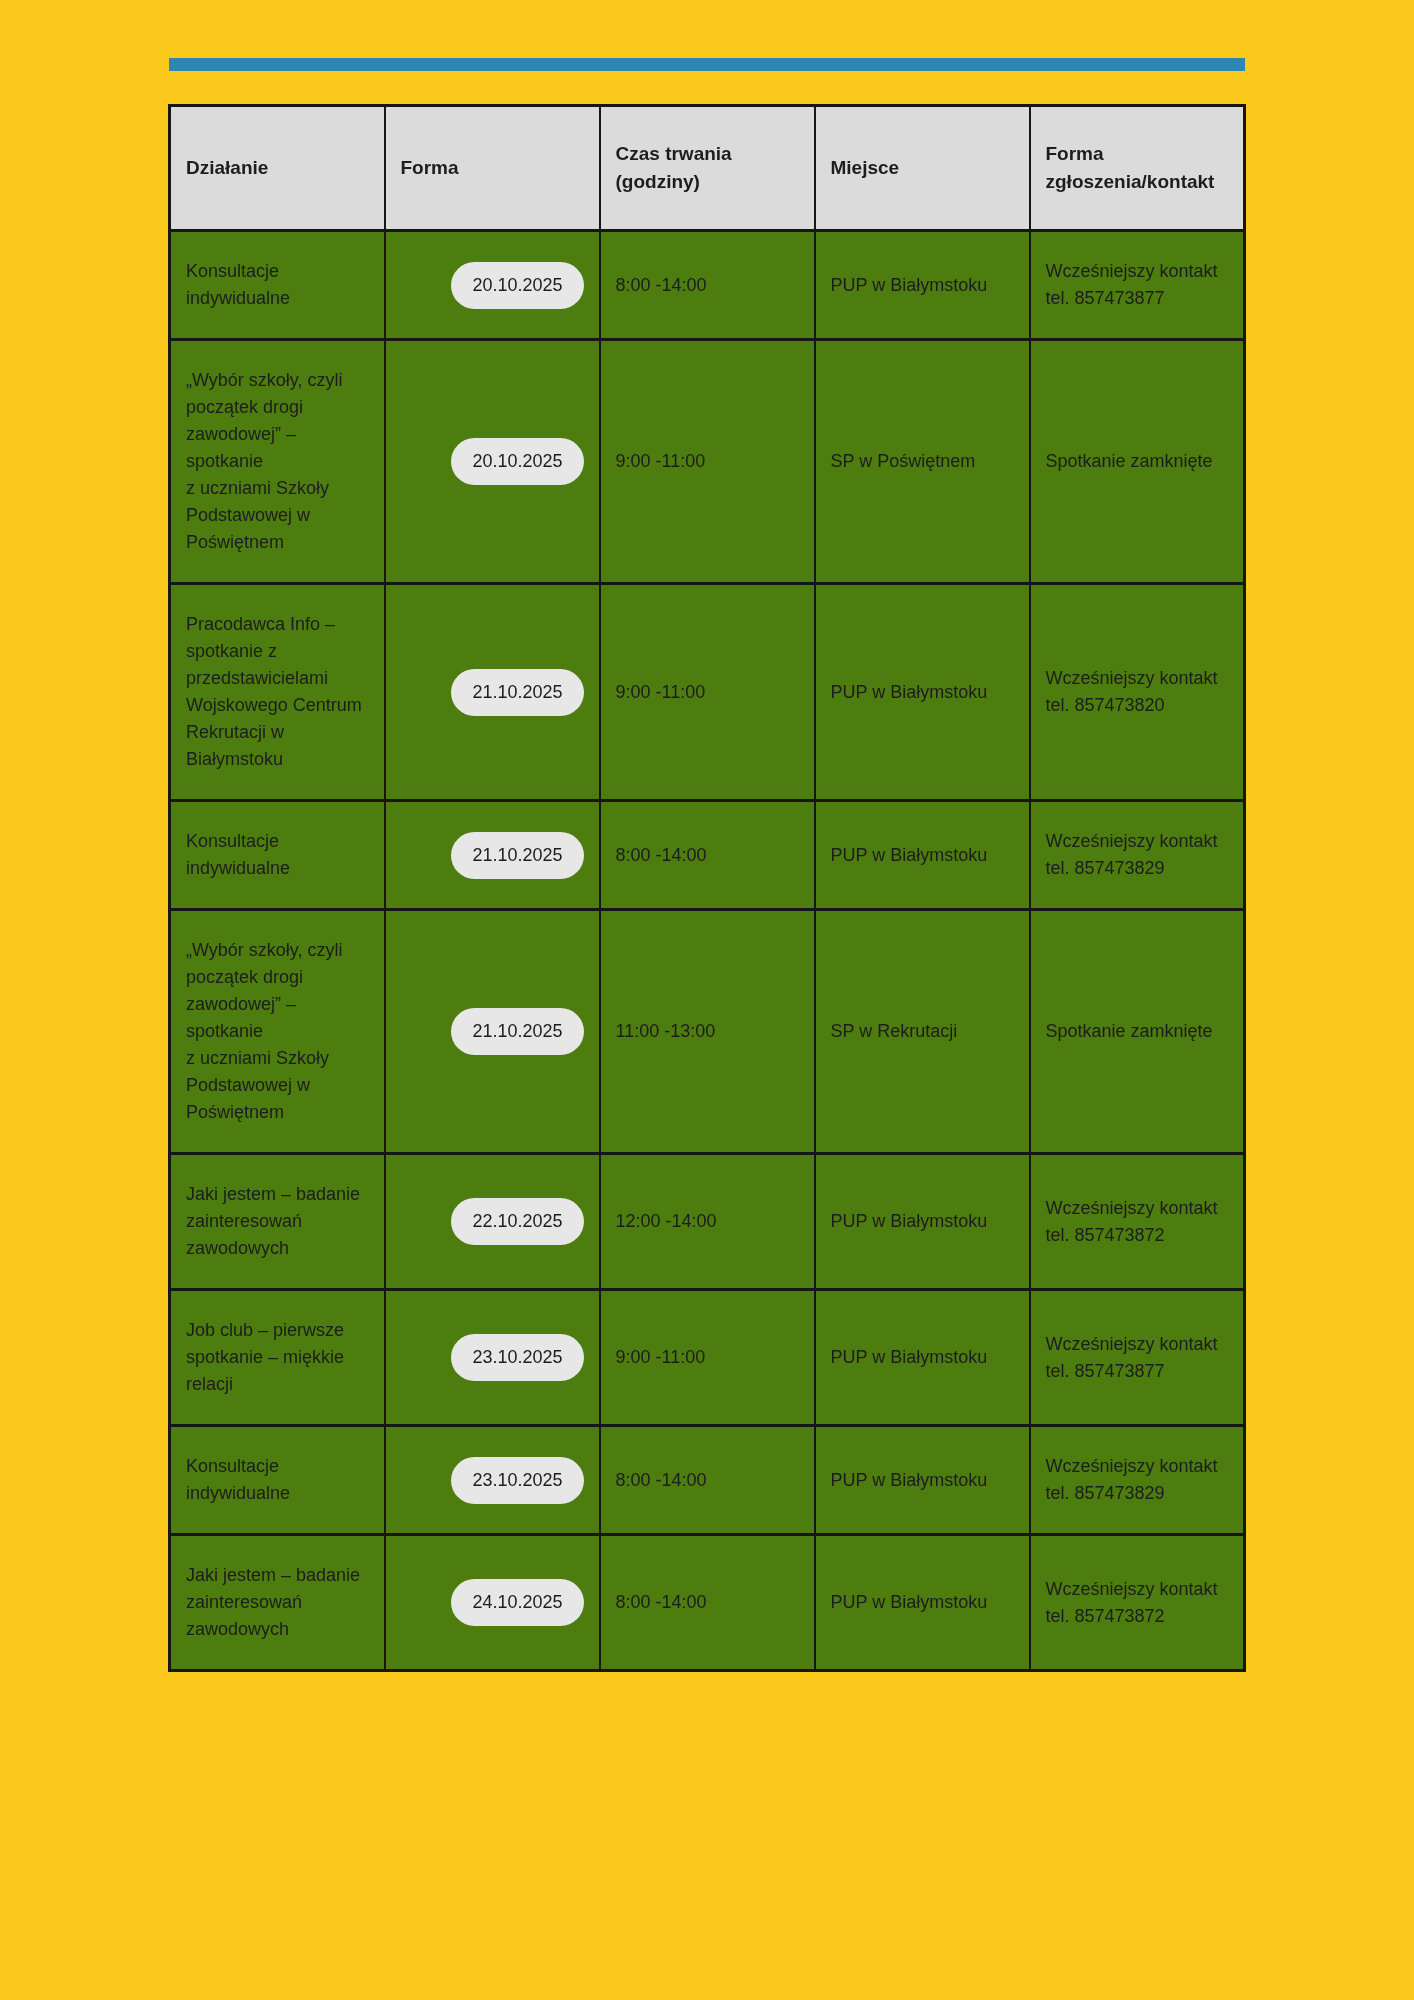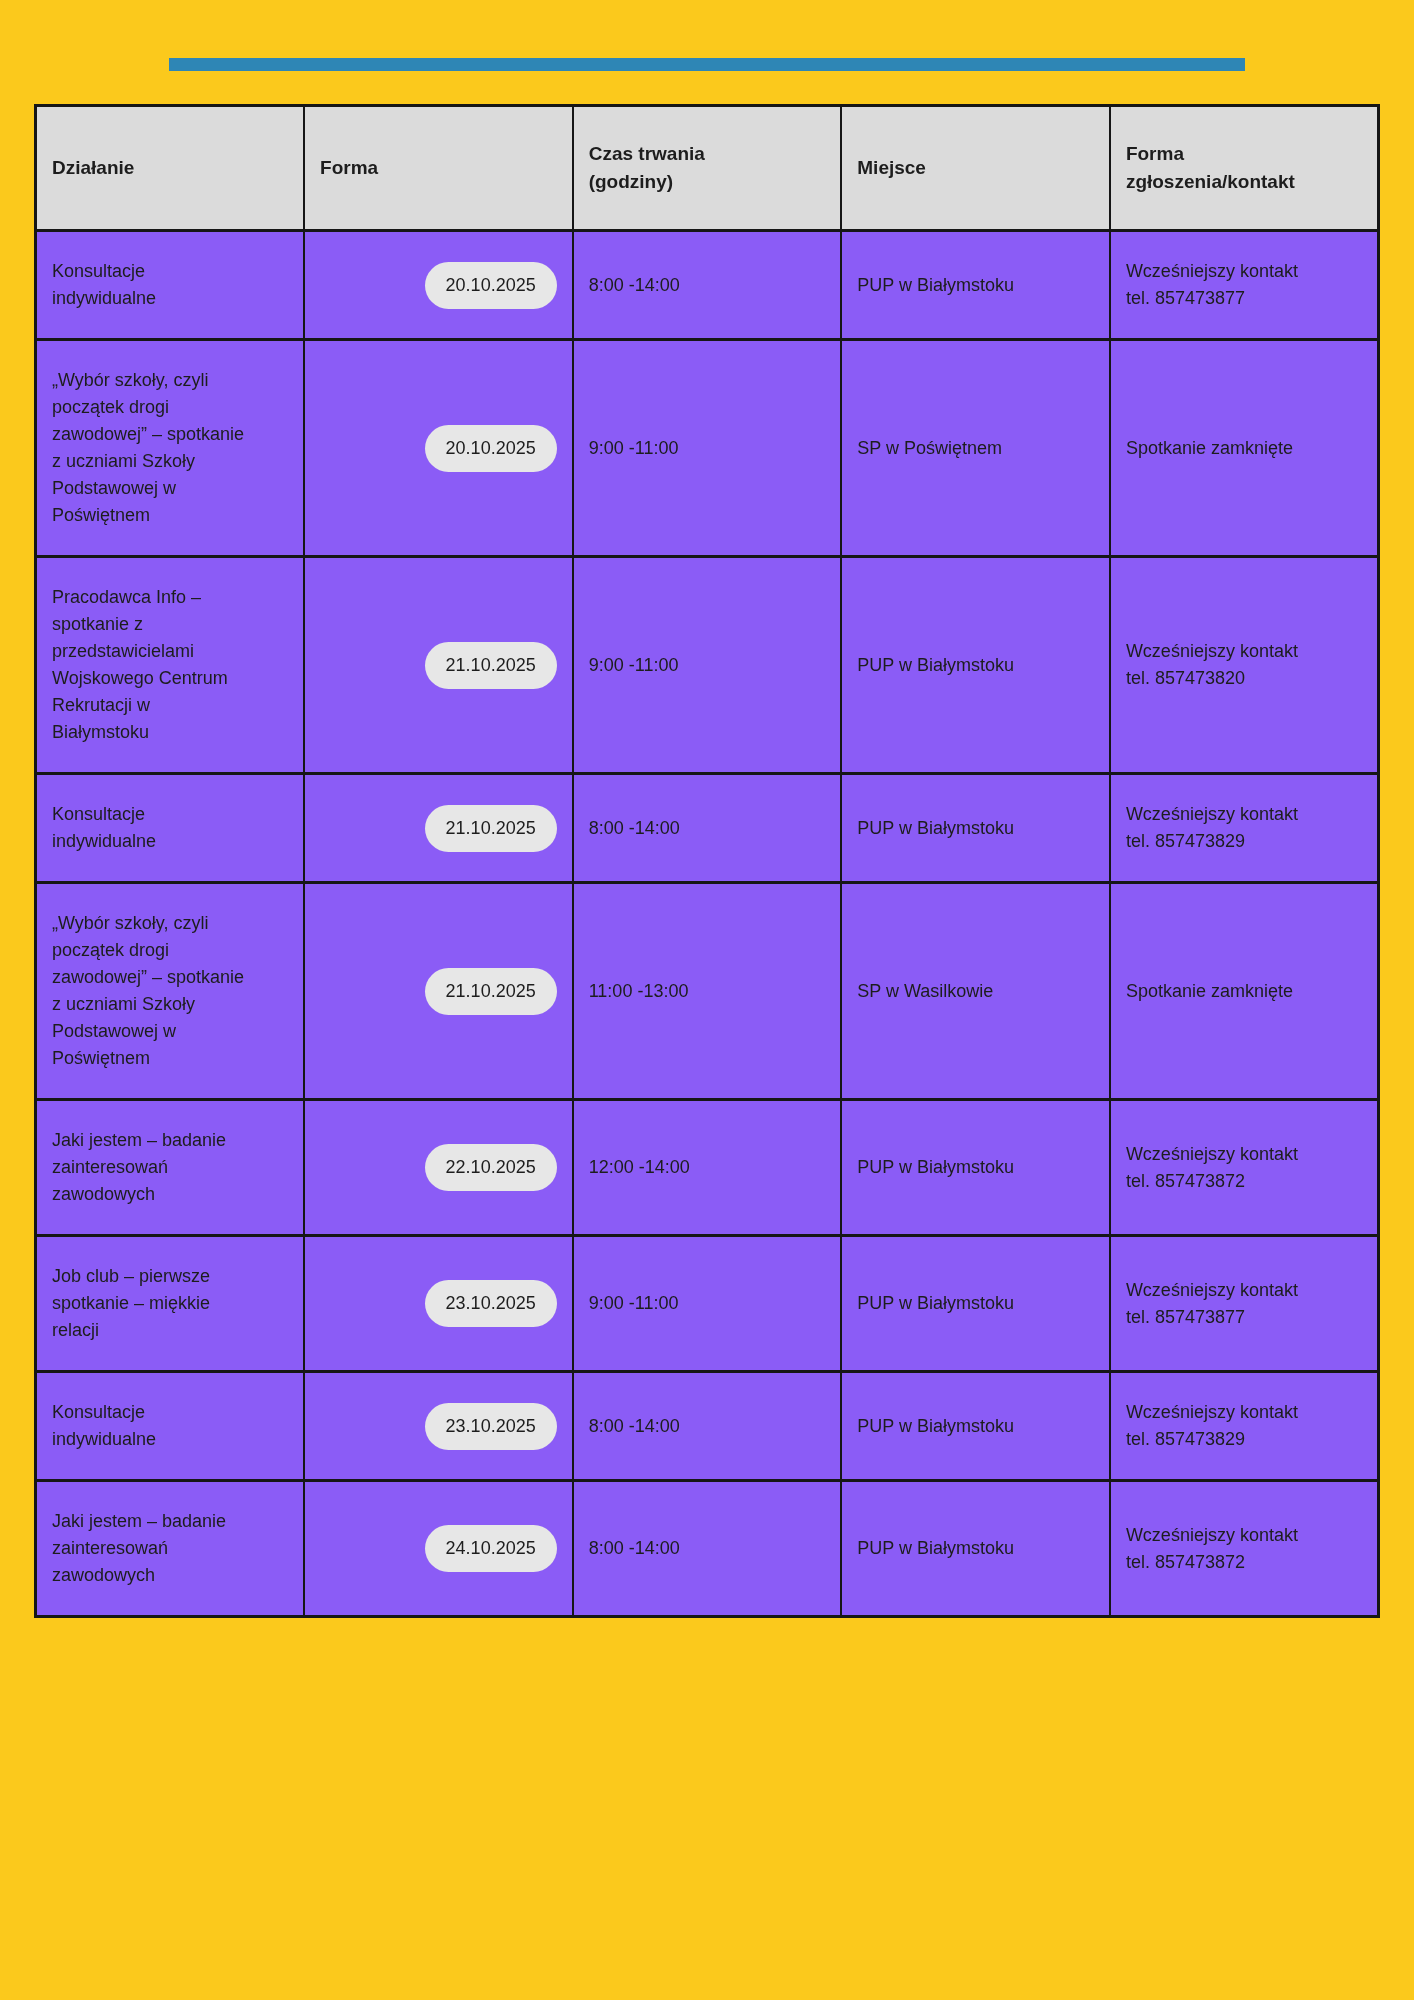--- a/index.html
+++ b/index.html
@@ -32,23 +32,23 @@
   }
   .divider {
     width: 1076px;
     height: 13px;
     background: var(--divider);
     margin: 58px auto 0;
   }
   table.schedule {
     border-collapse: collapse;
     table-layout: fixed;
-    width: 1346px;
+    width: 1078px;
     margin: 33px auto 0;
-    background: #8b5cf6;
+    background: #4d7c0f;
     border: 3px solid var(--ink);
   }
   col { width: 20%; }
   th, td {
     border: 3px solid var(--ink);
     border-left-width: 2px;
     border-right-width: 2px;
     color: var(--cell-text);
     text-align: left;
     vertical-align: middle;
@@ -148,21 +148,21 @@
   </tr>
         <tr>
     <td class="c-activity">„Wybór szkoły, czyli
 początek drogi
 zawodowej” – spotkanie
 z uczniami Szkoły
 Podstawowej w
 Poświętnem</td>
     <td class="c-date"><span class="pill">21.10.2025</span></td>
     <td class="c-time">11:00 -13:00</td>
-    <td class="c-place">SP w Wasilkowie</td>
+    <td class="c-place">SP w Rekrutacji</td>
     <td class="c-contact">Spotkanie zamknięte</td>
   </tr>
         <tr>
     <td class="c-activity">Jaki jestem – badanie
 zainteresowań
 zawodowych</td>
     <td class="c-date"><span class="pill">22.10.2025</span></td>
     <td class="c-time">12:00 -14:00</td>
     <td class="c-place">PUP w Białymstoku</td>
     <td class="c-contact">Wcześniejszy kontakt

